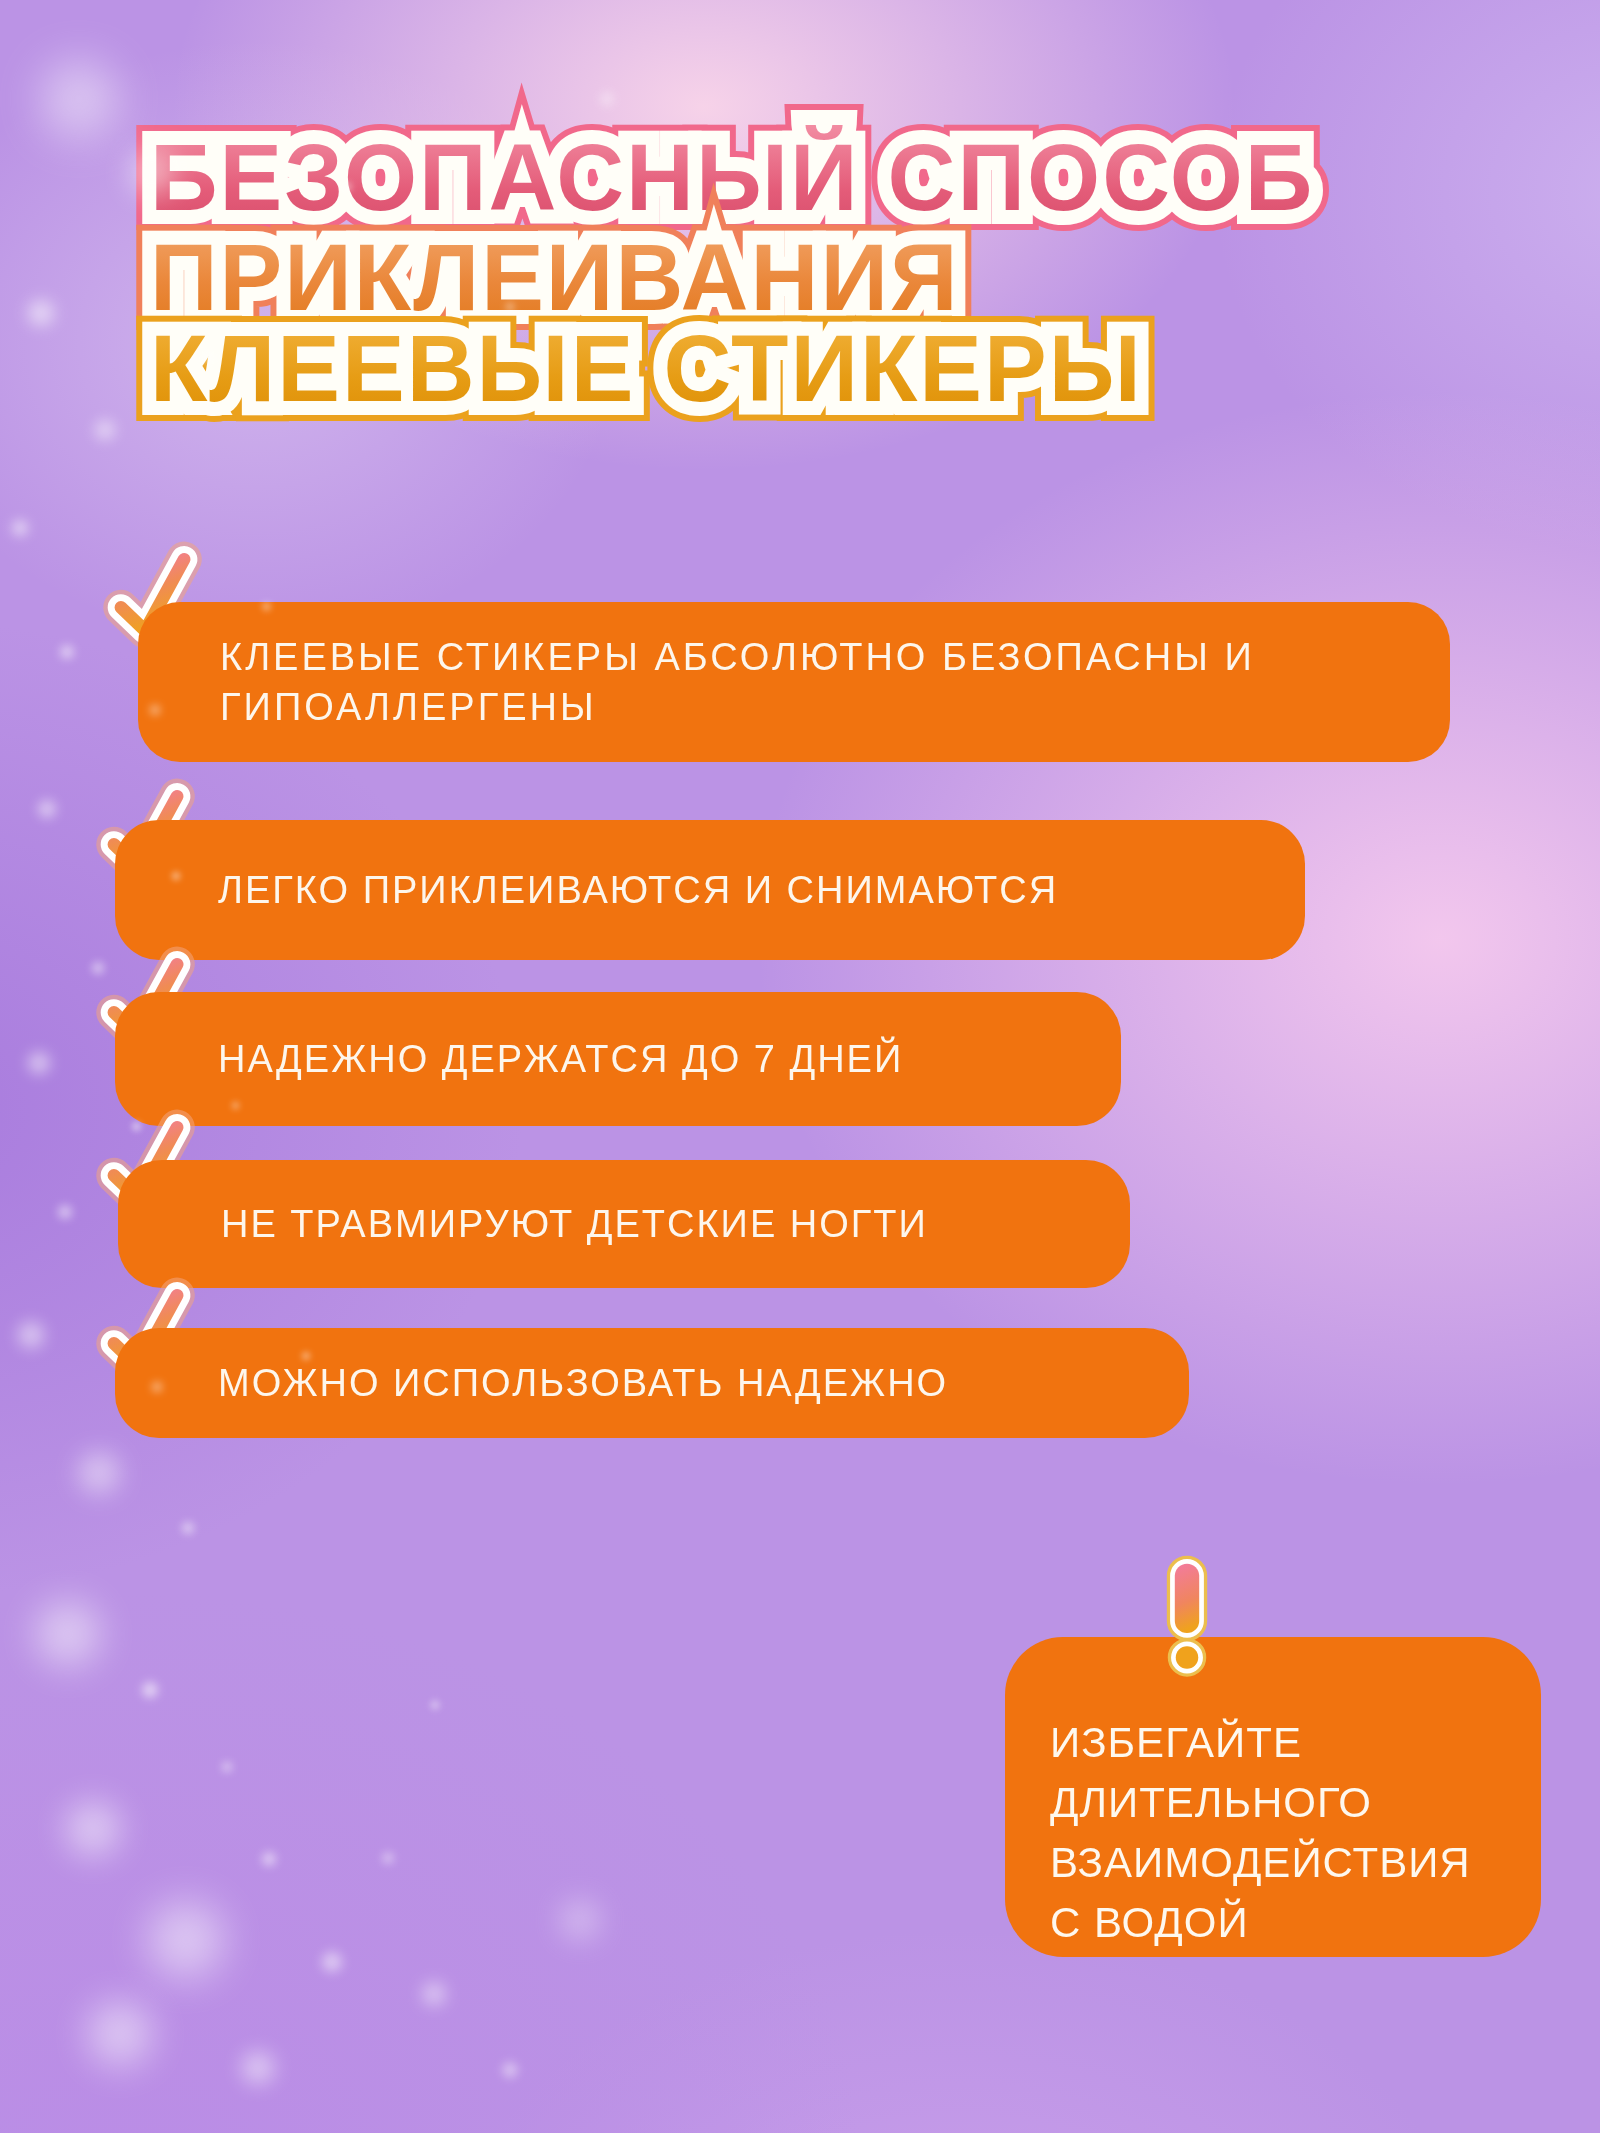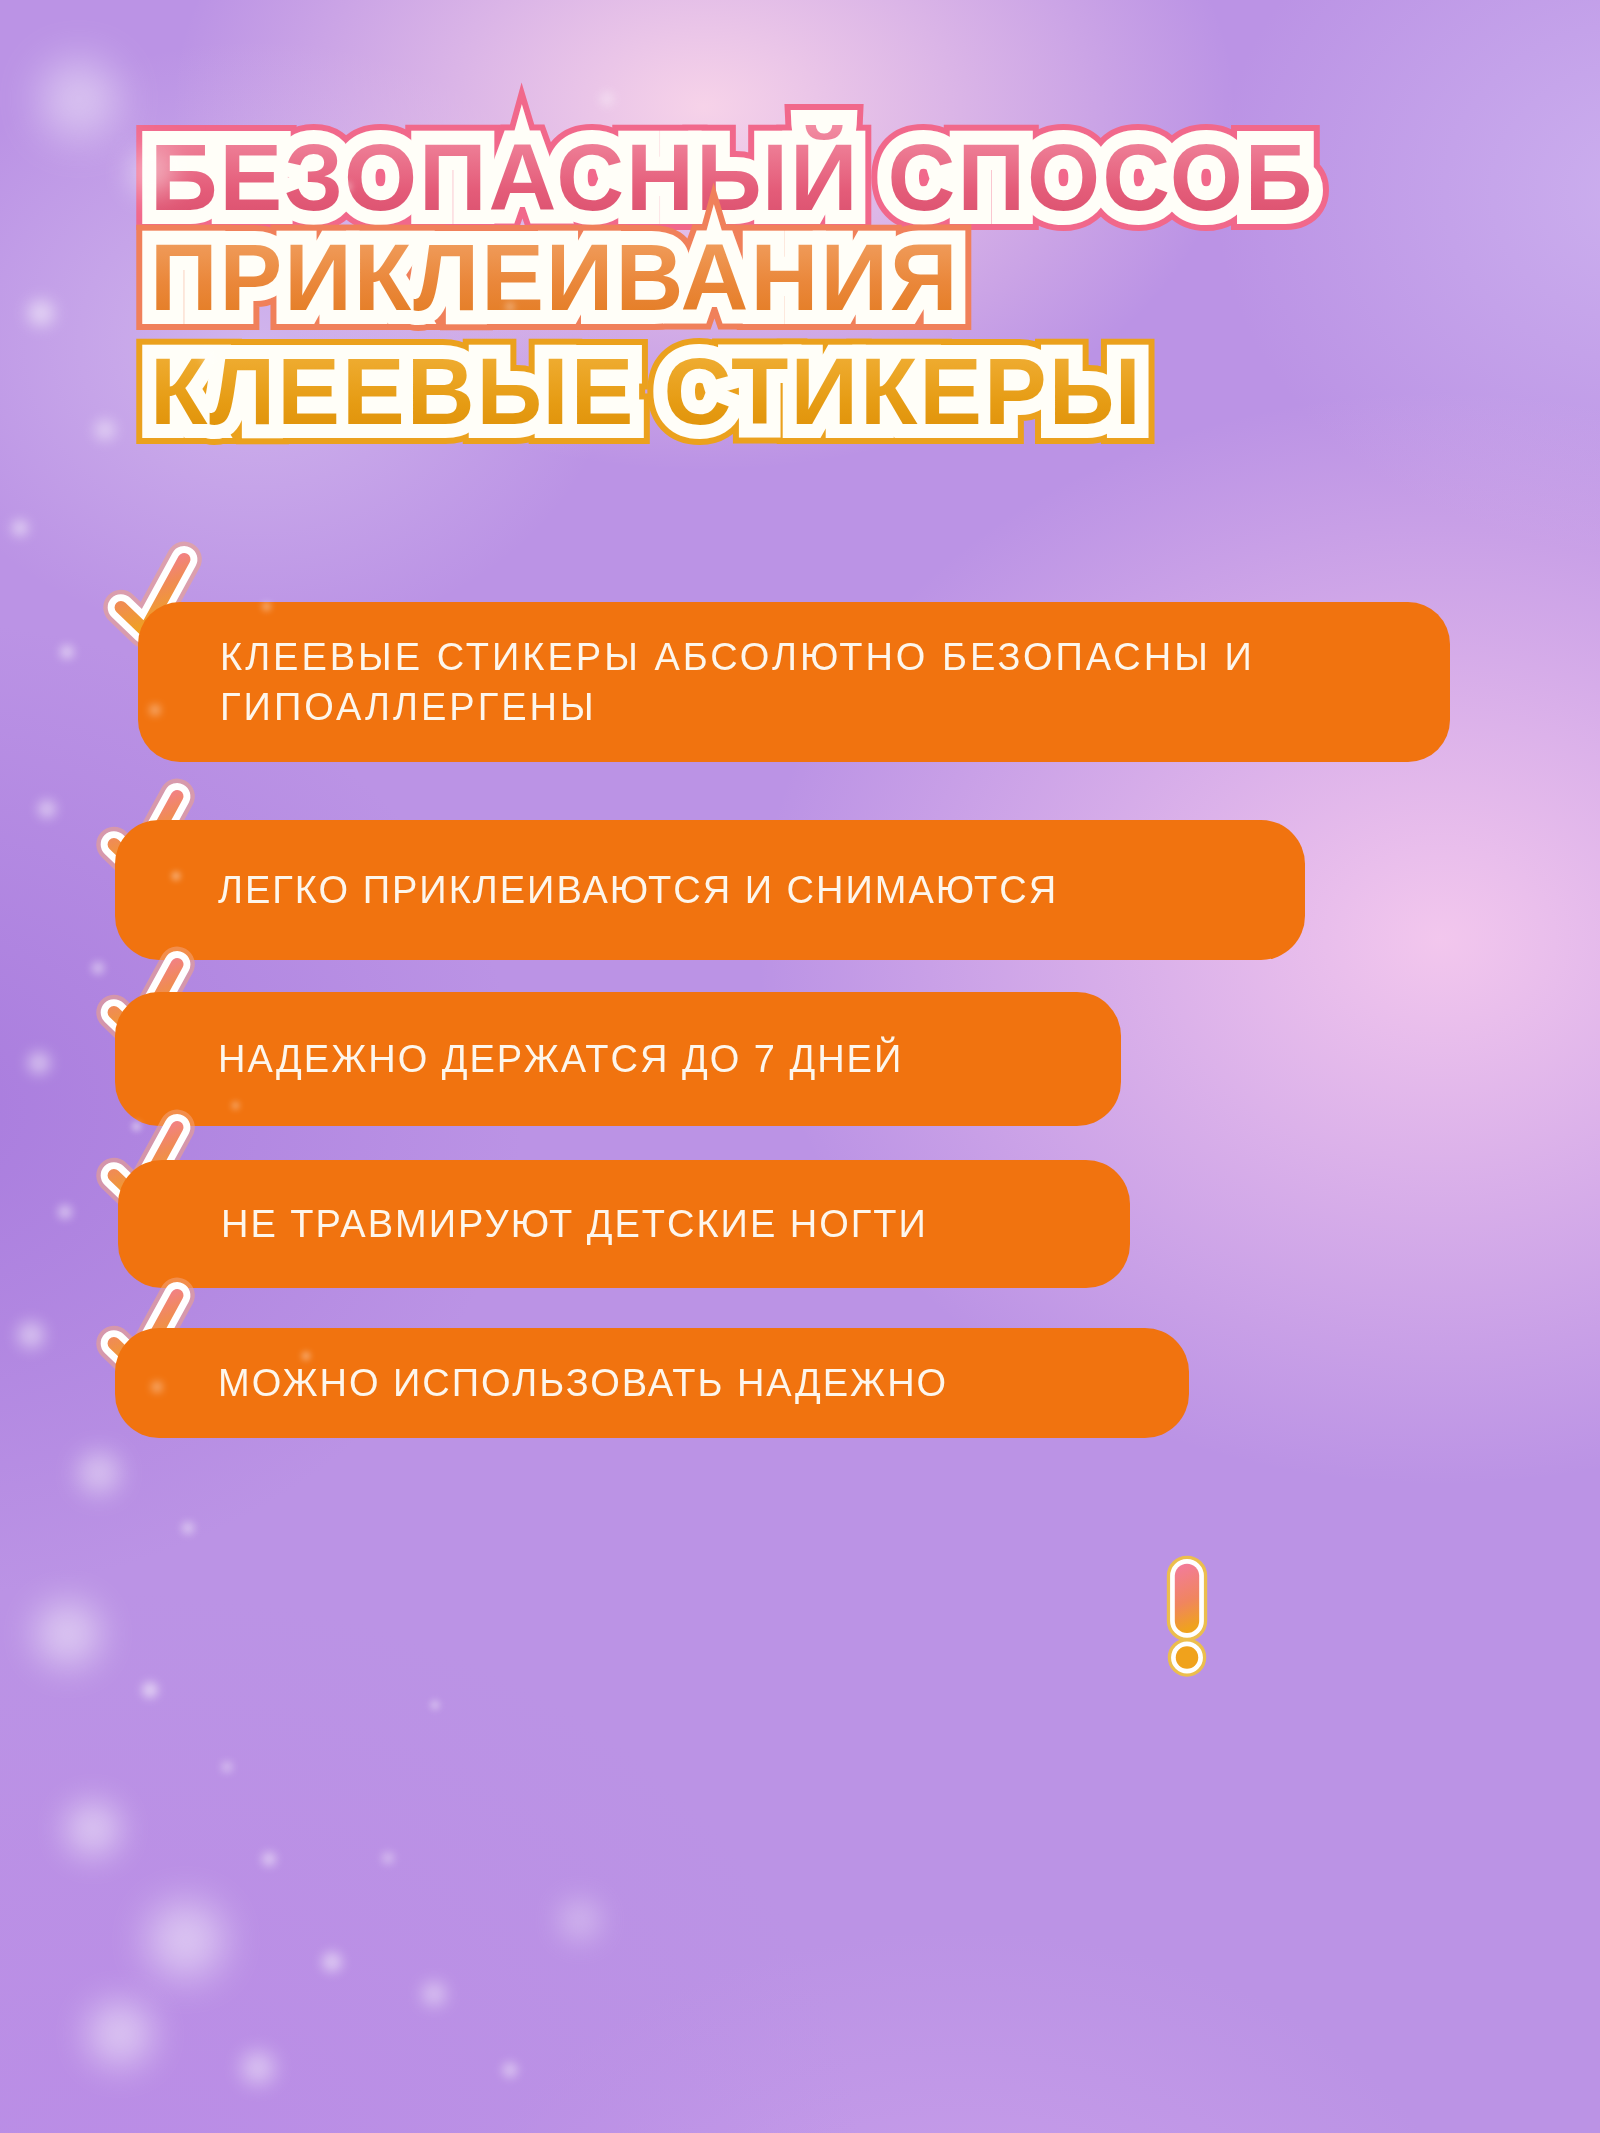--- a/index.html
+++ b/index.html
@@ -87,21 +87,21 @@
     <div class="title-line t1" style="top:128px">
       <span class="layer rim">БЕЗОПАСНЫЙ СПОСОБ</span>
       <span class="layer white">БЕЗОПАСНЫЙ СПОСОБ</span>
       <span class="layer fill">БЕЗОПАСНЫЙ СПОСОБ</span>
     </div>
     <div class="title-line t2" style="top:228px">
       <span class="layer rim">ПРИКЛЕИВАНИЯ</span>
       <span class="layer white">ПРИКЛЕИВАНИЯ</span>
       <span class="layer fill">ПРИКЛЕИВАНИЯ</span>
     </div>
-    <div class="title-line t3" style="top:342px">
+    <div class="title-line t3" style="top:319px">
       <span class="layer rim">КЛЕЕВЫЕ СТИКЕРЫ</span>
       <span class="layer white">КЛЕЕВЫЕ СТИКЕРЫ</span>
       <span class="layer fill">КЛЕЕВЫЕ СТИКЕРЫ</span>
     </div>
   </header>
 
   <section>
 
     <span class="check chk-1">
       <svg viewBox="0 0 120 120">
@@ -153,20 +153,23 @@
         <path d="M26 62 L48 88 L95 20" fill="none" stroke="#FFFFFF" stroke-width="27" stroke-linecap="round" stroke-linejoin="round"></path>
         <path d="M26 62 L48 88 L95 20" fill="none" stroke="url(#chkGrad)" stroke-width="13" stroke-linecap="round" stroke-linejoin="round"></path>
       </svg>
     </span>
     <div class="pill pill-5">
       <p>МОЖНО ИСПОЛЬЗОВАТЬ НАДЕЖНО</p>
     </div>
 
   </section>
 
+  <aside class="warning">
+    <p>ИЗБЕГАЙТЕ ДЛИТЕЛЬНОГО ВЗАИМОДЕЙСТВИЯ С ВОДОЙ</p>
+  </aside>
   <span class="exclaim">
     <svg viewBox="0 0 70 130">
       <g>
         <rect x="22" y="6" width="26" height="74" rx="13" fill="none" stroke="#ECBE4D" stroke-width="17"></rect>
         <circle cx="35" cy="106" r="12" fill="none" stroke="#ECBE4D" stroke-width="17"></circle>
         <rect x="22" y="6" width="26" height="74" rx="13" fill="#FFFFFF" stroke="#FFFFFF" stroke-width="10"></rect>
         <circle cx="35" cy="106" r="12" fill="#FFFFFF" stroke="#FFFFFF" stroke-width="10"></circle>
         <rect x="22" y="6" width="26" height="74" rx="13" fill="url(#excGrad)"></rect>
         <circle cx="35" cy="106" r="12" fill="#F0A21C"></circle>
       </g>

